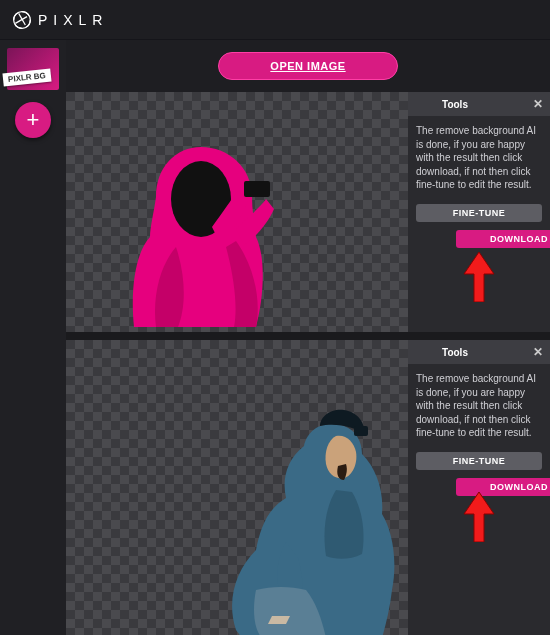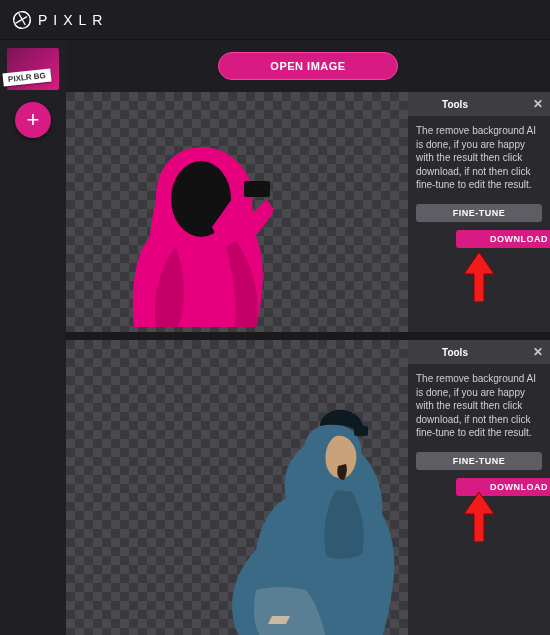--- a/index.html
+++ b/index.html
@@ -94,20 +94,21 @@
     border: 1px solid #ff3fa6;
     color: #fff;
     font-weight: 700;
     font-size: 11px;
     letter-spacing: .5px;
     padding: 7px 28px;
     border-radius: 14px;
     cursor: pointer;
     min-width: 180px;
     text-align: center;
+    text-decoration: underline;
   }
   .workspace {
     position: absolute;
     left: 66px;
     top: 92px;
     right: 0;
     bottom: 0;
     overflow: hidden;
   }
   .panel {

